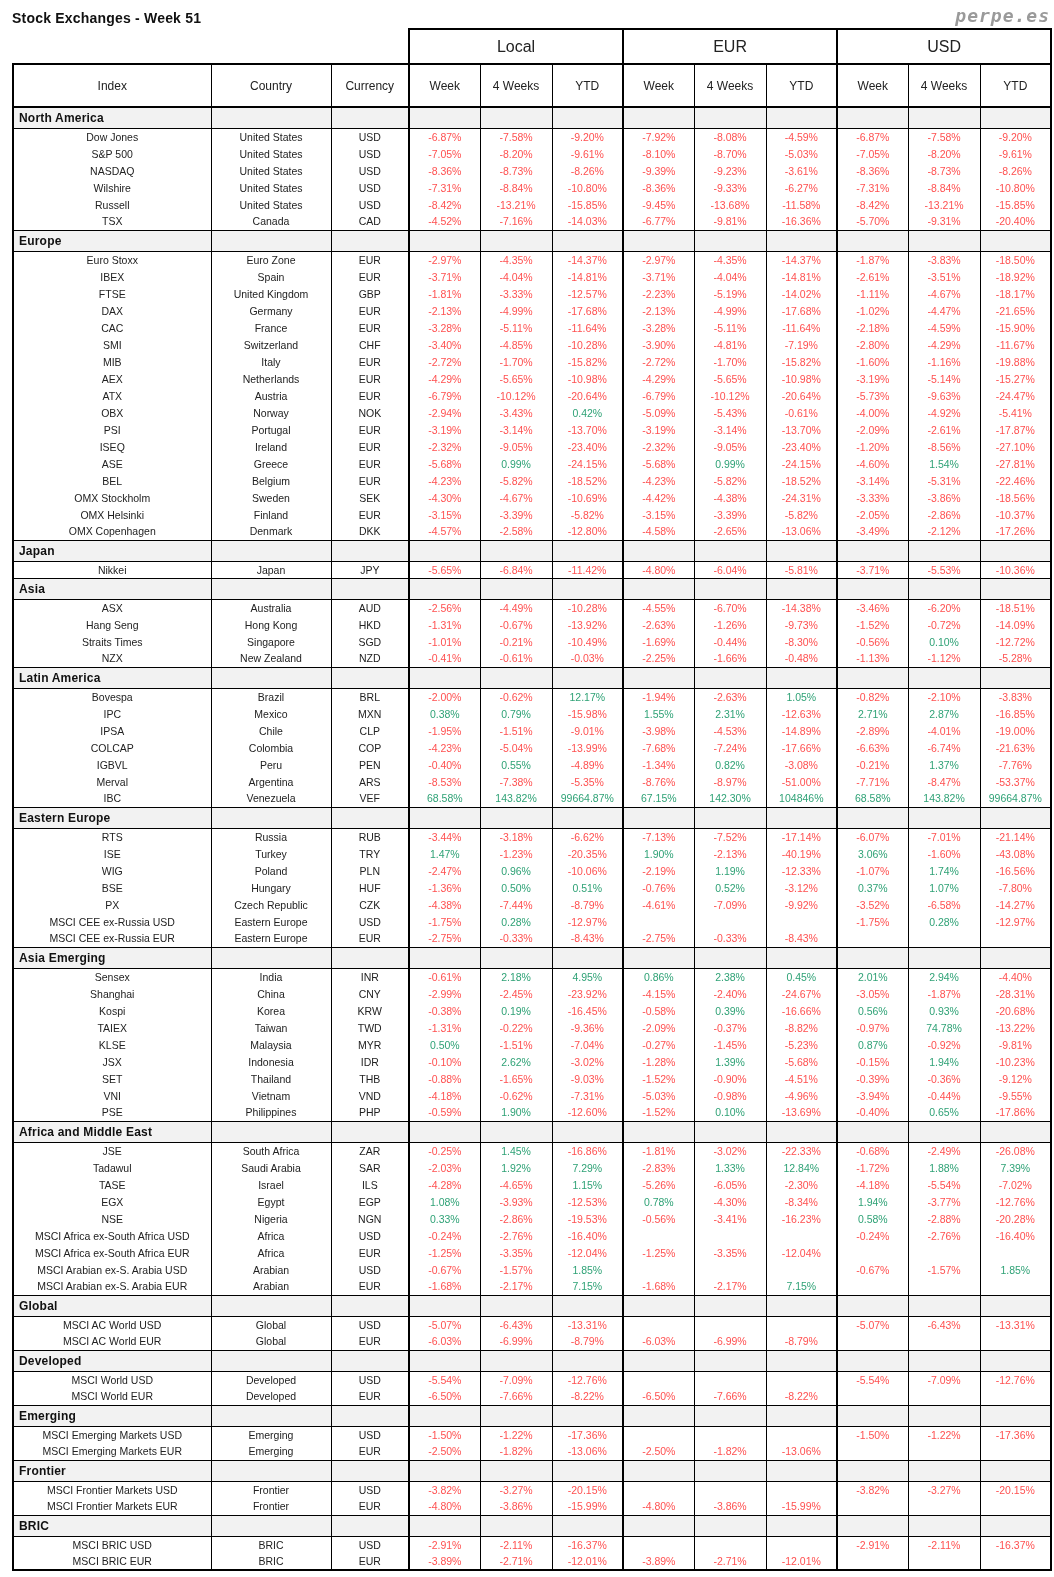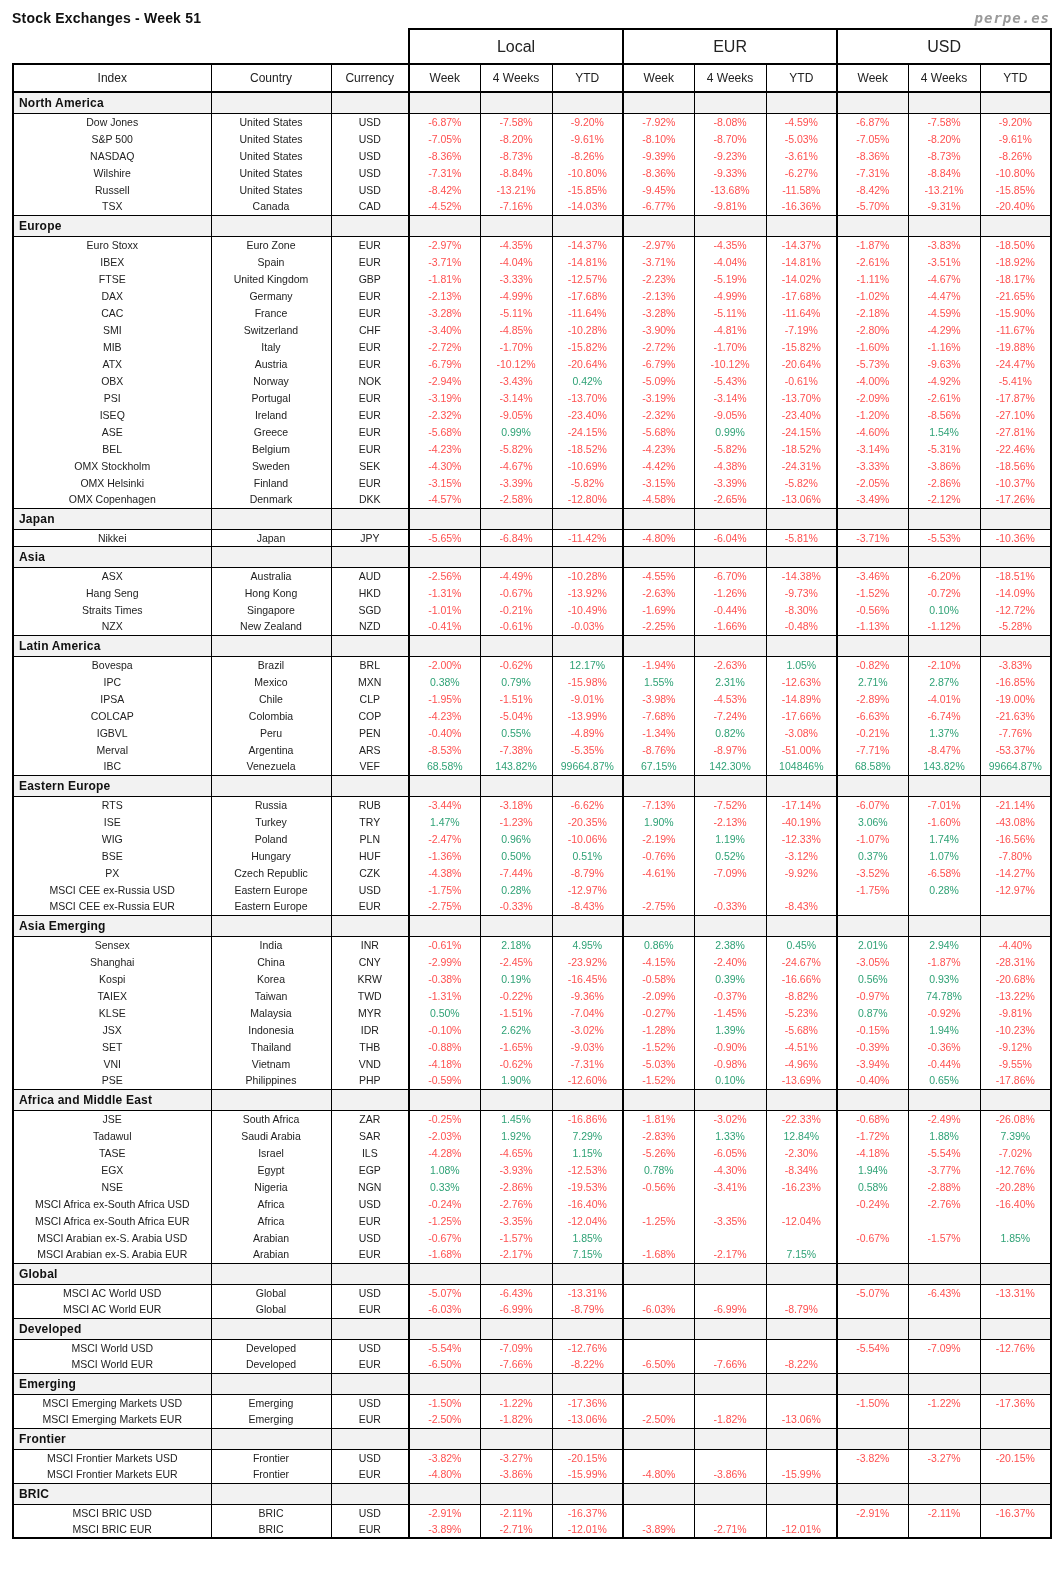--- a/index.html
+++ b/index.html
@@ -17,42 +17,42 @@
     -webkit-font-smoothing:antialiased;
   }
   .page{padding:6px 4px 0 12px;}
   .titlebar{
     display:flex;justify-content:space-between;align-items:flex-end;
     height:20px;margin-bottom:2px;
   }
   .title{font-size:14px;font-weight:bold;color:#111;letter-spacing:.2px;}
   .brand{
     font-family:"DejaVu Sans Mono",monospace;
-    font-size:14px;font-weight:bold;font-style:italic;
+    font-size:18px;font-weight:bold;font-style:italic;
     color:var(--brand);letter-spacing:1px;
   }
   table{
     border-collapse:collapse;table-layout:fixed;width:1038px;
   }
   td,th{
     padding:0 2px;overflow:hidden;white-space:nowrap;
     text-align:center;vertical-align:middle;
   }
   
   .bl{border-left:2px solid var(--line);}
   .br1{border-right:1px solid var(--line);}
   .br2{border-right:2px solid var(--line);}
   
   tr.group-row{height:35px;}
   tr.group-row .spacer{border:none;background:#fff;}
   th.gh{
     border:2px solid var(--line);
     font-weight:normal;font-size:16px;color:#222;
   }
-  tr.colhead-row{height:28px;}
+  tr.colhead-row{height:43px;}
   tr.colhead-row th{
     font-weight:normal;font-size:12px;color:#222;
     border-top:2px solid var(--line);
     border-bottom:2px solid var(--line);
   }
   
   tr.section-row{height:21px;}
   tr.section-row td{
     background:var(--section-bg);
     border-top:1px solid var(--line);
@@ -321,20 +321,34 @@
           <td class="br1 num neg">-1.70%</td>
           <td class="br2 num neg">-15.82%</td>
           <td class="br1 num neg">-2.72%</td>
           <td class="br1 num neg">-1.70%</td>
           <td class="br2 num neg">-15.82%</td>
           <td class="br1 num neg">-1.60%</td>
           <td class="br1 num neg">-1.16%</td>
           <td class="br2 num neg">-19.88%</td>
         </tr>
         <tr class="data-row">
+          <td class="bl br1 txt">AEX</td>
+          <td class="br1 txt">Netherlands</td>
+          <td class="br2 txt">EUR</td>
+          <td class="br1 num neg">-4.29%</td>
+          <td class="br1 num neg">-5.65%</td>
+          <td class="br2 num neg">-10.98%</td>
+          <td class="br1 num neg">-4.29%</td>
+          <td class="br1 num neg">-5.65%</td>
+          <td class="br2 num neg">-10.98%</td>
+          <td class="br1 num neg">-3.19%</td>
+          <td class="br1 num neg">-5.14%</td>
+          <td class="br2 num neg">-15.27%</td>
+        </tr>
+        <tr class="data-row">
           <td class="bl br1 txt">ATX</td>
           <td class="br1 txt">Austria</td>
           <td class="br2 txt">EUR</td>
           <td class="br1 num neg">-6.79%</td>
           <td class="br1 num neg">-10.12%</td>
           <td class="br2 num neg">-20.64%</td>
           <td class="br1 num neg">-6.79%</td>
           <td class="br1 num neg">-10.12%</td>
           <td class="br2 num neg">-20.64%</td>
           <td class="br1 num neg">-5.73%</td>

